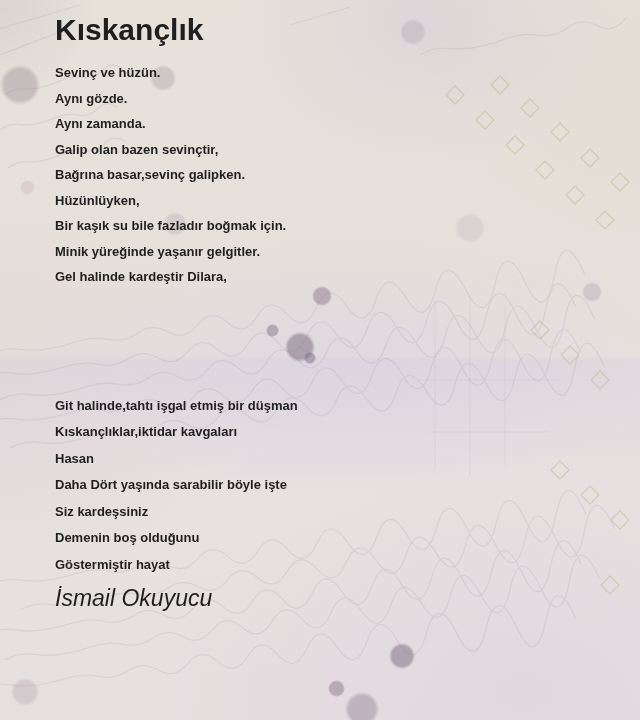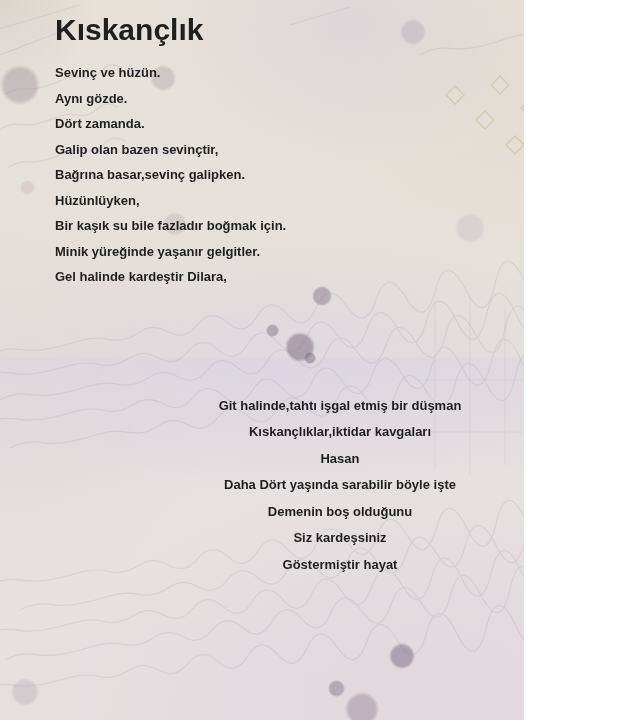--- a/index.html
+++ b/index.html
@@ -2,21 +2,21 @@
 <html><head>
 <meta charset="utf-8">
 <style>
   html, body { margin: 0; padding: 0; }
   body {
     width: 640px; height: 720px;
     font-family: "Liberation Sans", "DejaVu Sans", sans-serif;
   }
   .page {
     position: relative;
-    width: 524px; height: 720px;
+    width: 640px; height: 720px;
     overflow: hidden;
     background:
       radial-gradient(circle 140px at 0% 0%, rgba(178,168,162,0.22), rgba(178,168,162,0) 70%),
       radial-gradient(ellipse 260px 200px at 66% 3%, rgba(208,198,216,0.40), rgba(208,198,216,0) 72%),
       radial-gradient(ellipse 320px 240px at 100% 12%, rgba(224,218,206,0.55), rgba(224,218,206,0) 72%),
       radial-gradient(ellipse 430px 170px at 55% 50%, rgba(214,206,228,0.42), rgba(214,206,228,0) 75%),
       radial-gradient(ellipse 300px 280px at 0% 55%, rgba(222,210,212,0.38), rgba(222,210,212,0) 75%),
       radial-gradient(ellipse 480px 300px at 82% 96%, rgba(218,208,220,0.48), rgba(218,208,220,0) 75%),
       linear-gradient(180deg, rgba(206,198,224,0) 49.4%, rgba(206,198,224,0.26) 50%, rgba(206,198,224,0) 69%),
       linear-gradient(180deg, #e7e1da 0%, #e6e0db 40%, #e7e1e1 72%, #e6dfe0 100%);
@@ -29,21 +29,21 @@
     color: var(--text, #1f1f1f);
   }
   .title {
     margin: 14px 0 14px 0;
     font-size: 30px; line-height: 32px;
     font-weight: bold;
     letter-spacing: 0px;
   }
   .stanza { font-weight: bold; font-size: 13px; }
   .stanza-1 { line-height: 25.5px; }
-  .stanza-2 { margin-top: 103px; line-height: 26.6px; text-align: center; }
+  .stanza-2 { margin-top: 103px; line-height: 26.6px; }
   .author {
     margin-top: 4px;
     font-size: 23px; line-height: 30px;
     font-style: italic; font-weight: normal;
     color: var(--text, #1f1f1f);
   }
 </style>
 </head>
 <body style="--text: #1f1f1f; --paper: #e7e1dc; --splotch: #7a6a80; --script-ink: #8f84a2; --diamond: #bdb68c;">
 
@@ -113,34 +113,35 @@
   <div class="blob" style="left:328px;top:680px;width:17px;height:17px;background:radial-gradient(circle, rgba(128,110,130,.45) 0 55%, rgba(128,110,130,0) 72%)"></div>
   <div class="blob" style="left:345px;top:692px;width:34px;height:34px;background:radial-gradient(circle, rgba(138,120,140,.4) 0 55%, rgba(138,120,140,0) 72%)"></div>
   <div class="blob" style="left:11px;top:678px;width:28px;height:28px;background:radial-gradient(circle, rgba(170,158,166,.3) 0 55%, rgba(170,158,166,0) 72%)"></div>
 
   <div class="content">
     <h1 class="title">Kıskançlık</h1>
 
     <div class="stanza stanza-1">
       <div>Sevinç ve hüzün.</div>
       <div>Aynı gözde.</div>
-      <div>Dört zamanda.</div>
+      <div>Aynı zamanda.</div>
       <div>Galip olan bazen sevinçtir,</div>
       <div>Bağrına basar,sevinç galipken.</div>
       <div>Hüzünlüyken,</div>
       <div>Bir kaşık su bile fazladır boğmak için.</div>
       <div>Minik yüreğinde yaşanır gelgitler.</div>
       <div>Gel halinde kardeştir Dilara,</div>
     </div>
 
     <div class="stanza stanza-2">
       <div>Git halinde,tahtı işgal etmiş bir düşman</div>
       <div>Kıskançlıklar,iktidar kavgaları</div>
       <div>Hasan</div>
       <div>Daha Dört yaşında sarabilir böyle işte</div>
+      <div>Siz kardeşsiniz</div>
       <div>Demenin boş olduğunu</div>
-      <div>Siz kardeşsiniz</div>
       <div>Göstermiştir hayat</div>
     </div>
 
+    <div class="author">İsmail Okuyucu</div>
   </div>
 
 </div>
 
 </body></html>

